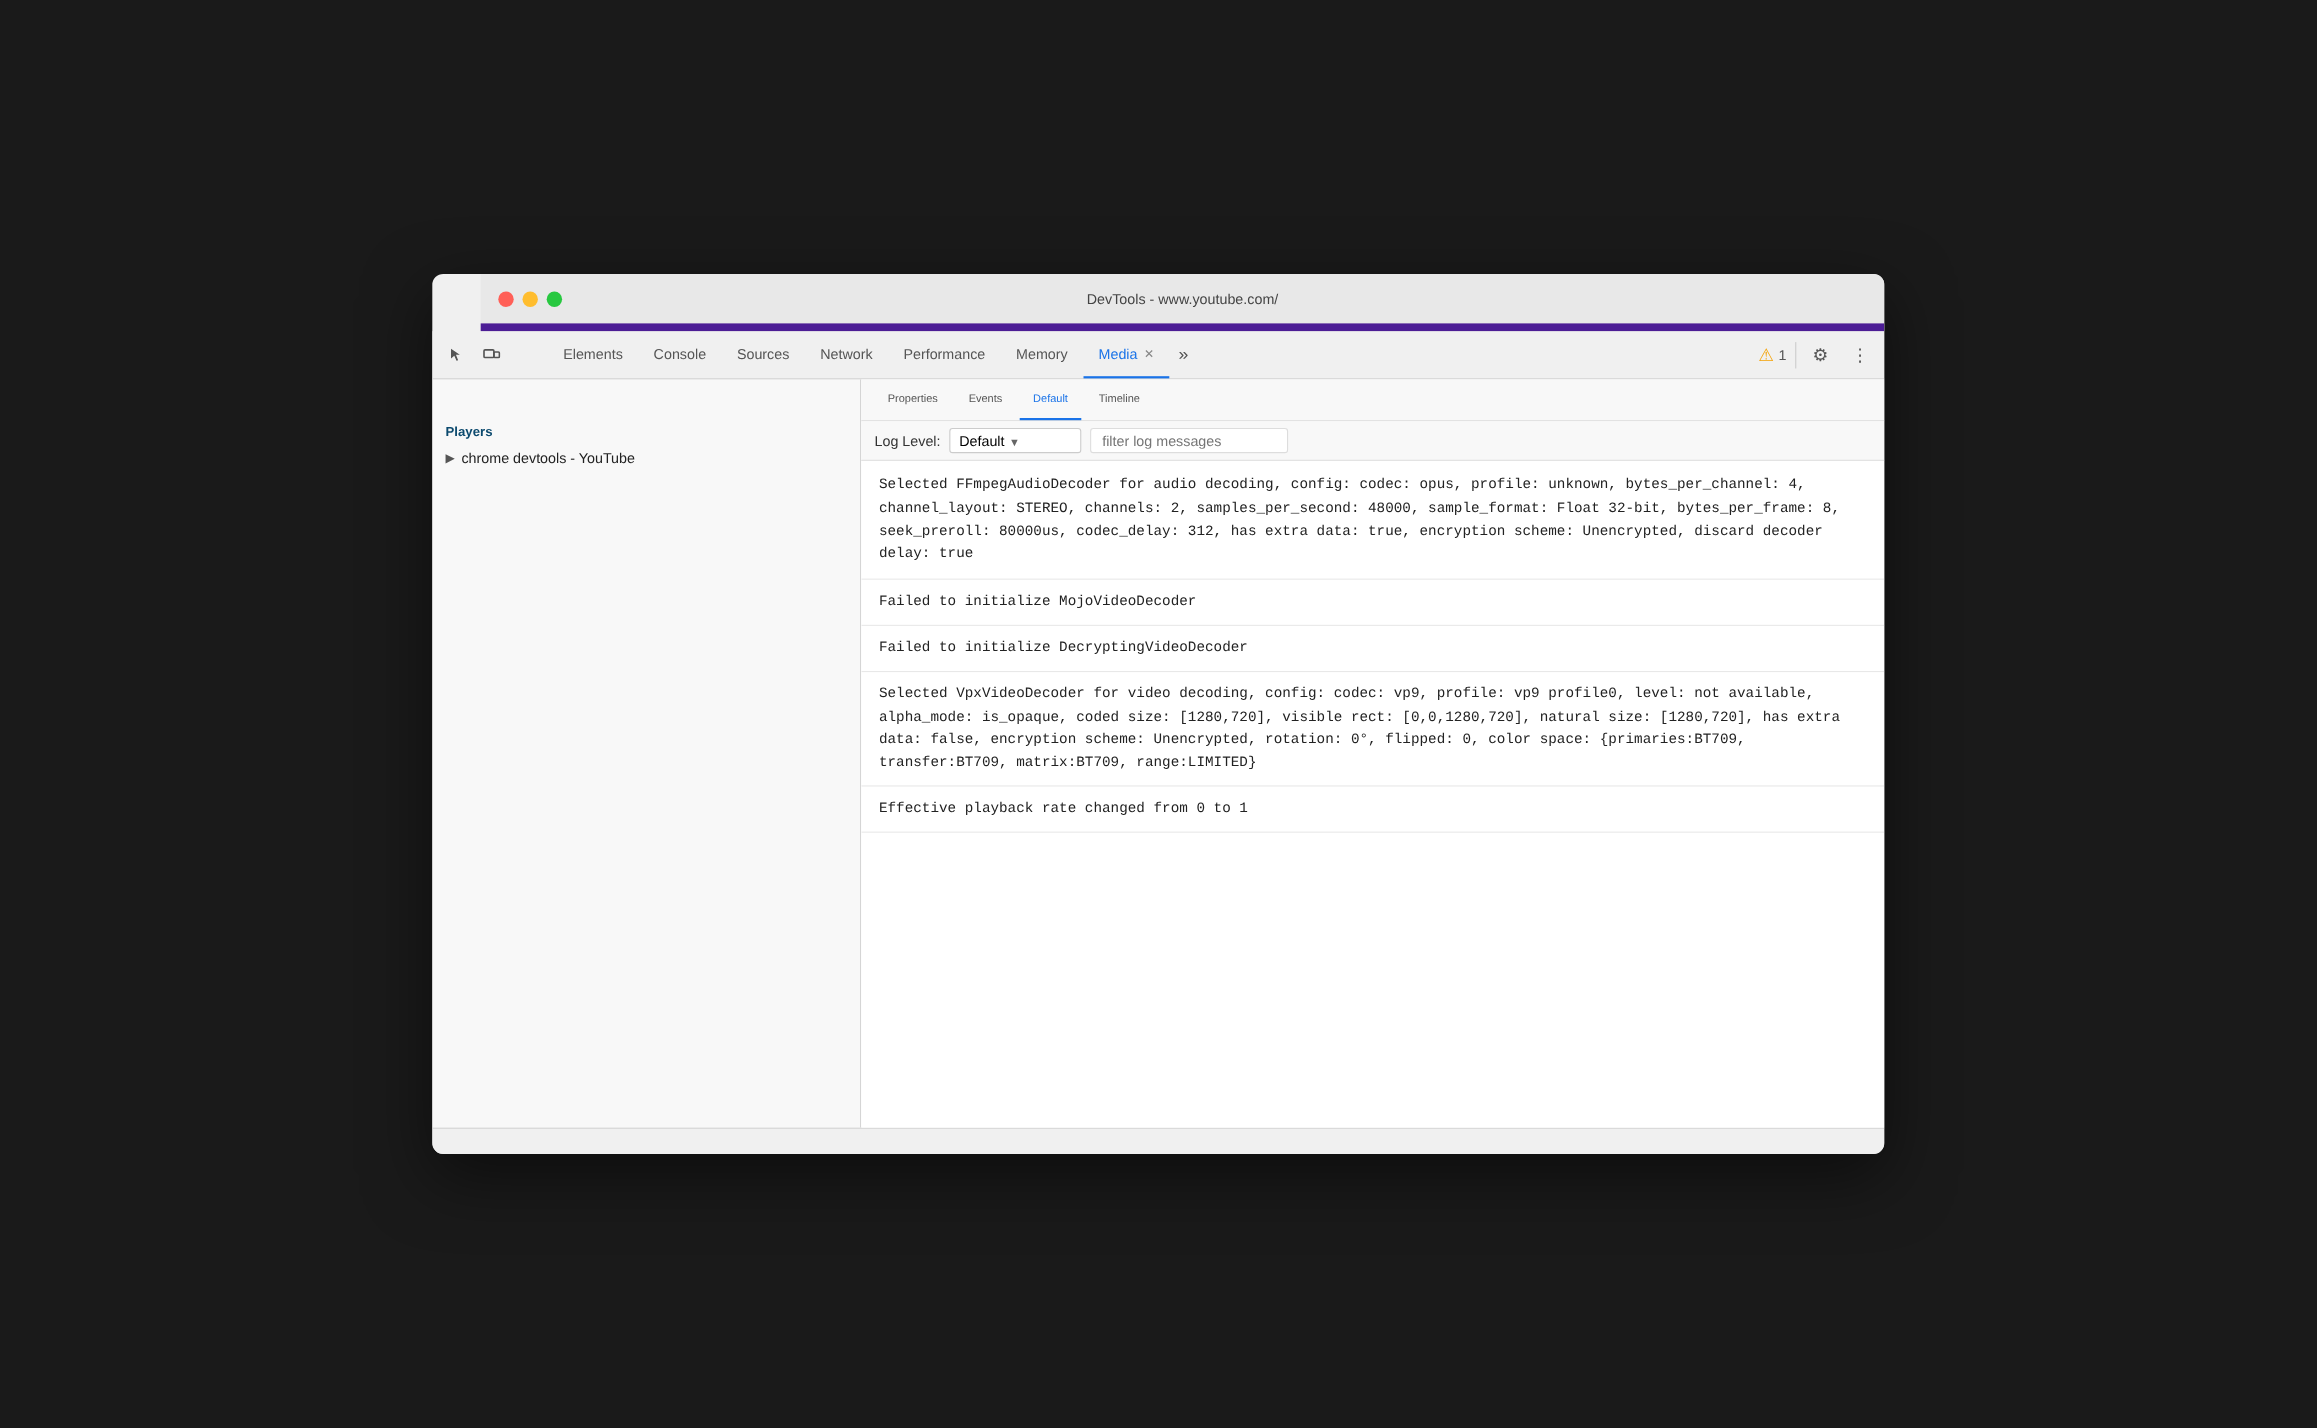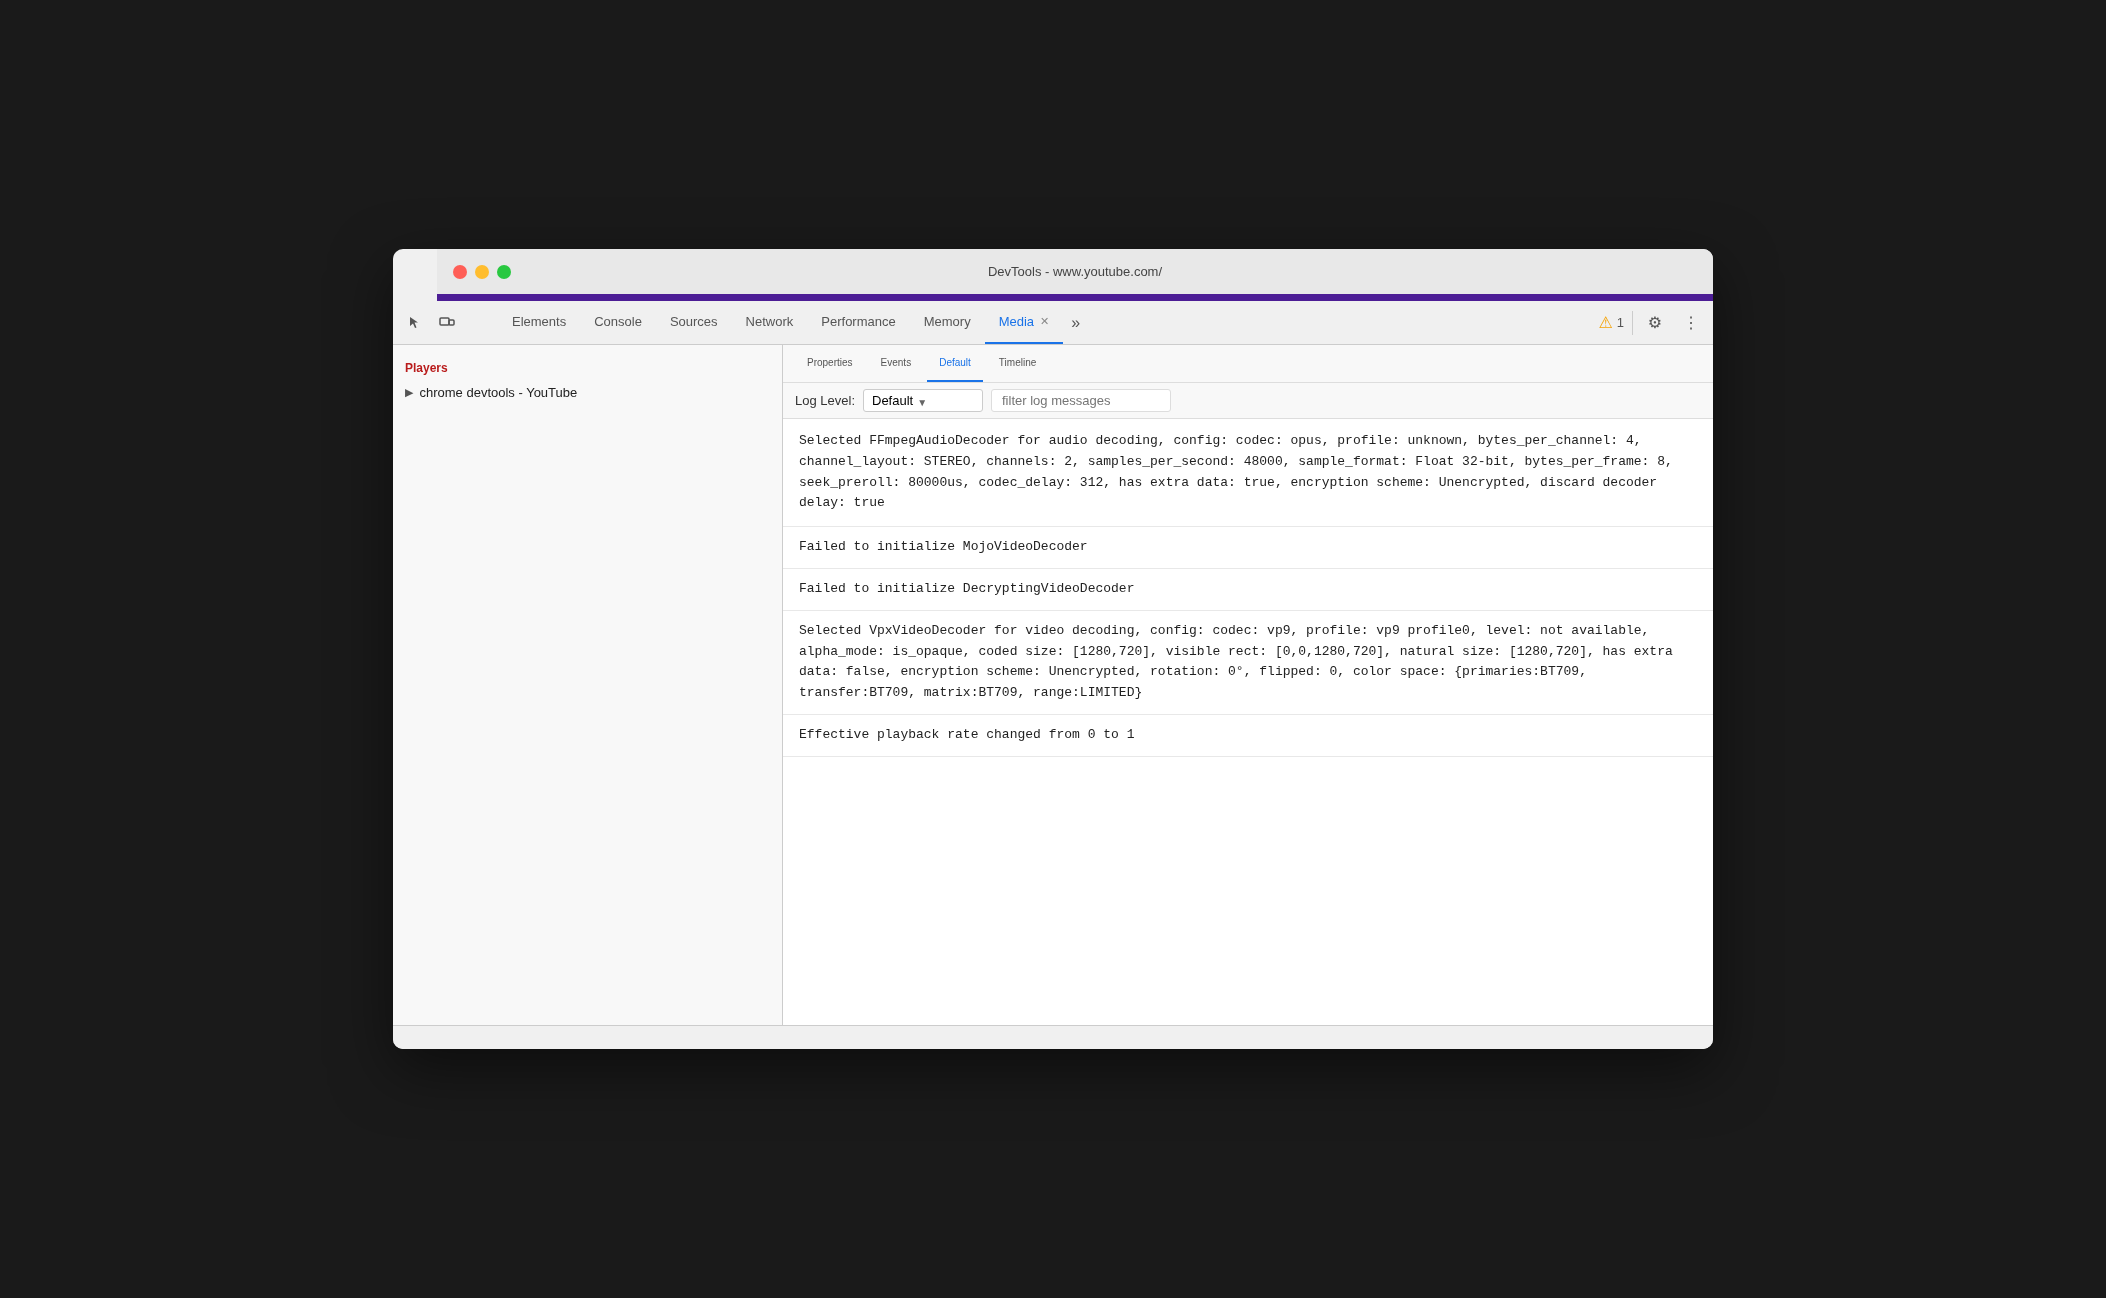--- a/index.html
+++ b/index.html
@@ -140,24 +140,25 @@
     }
     
     .sidebar {
       width: 390px;
       border-right: 1px solid #ccc;
       background: #f8f8f8;
       padding: 8px 0;
     }
     .sidebar-title {
       font-size: 12px;
-      color: #b91c1c;
+      color: #0c4a6e;
       font-weight: 600;
       padding: 8px 12px 4px;
       text-transform: none;
+      margin-top: 24px;
     }
     .sidebar-item {
       display: flex;
       align-items: center;
       padding: 6px 12px;
       font-size: 13px;
       color: #222;
       cursor: pointer;
       gap: 6px;
     }

